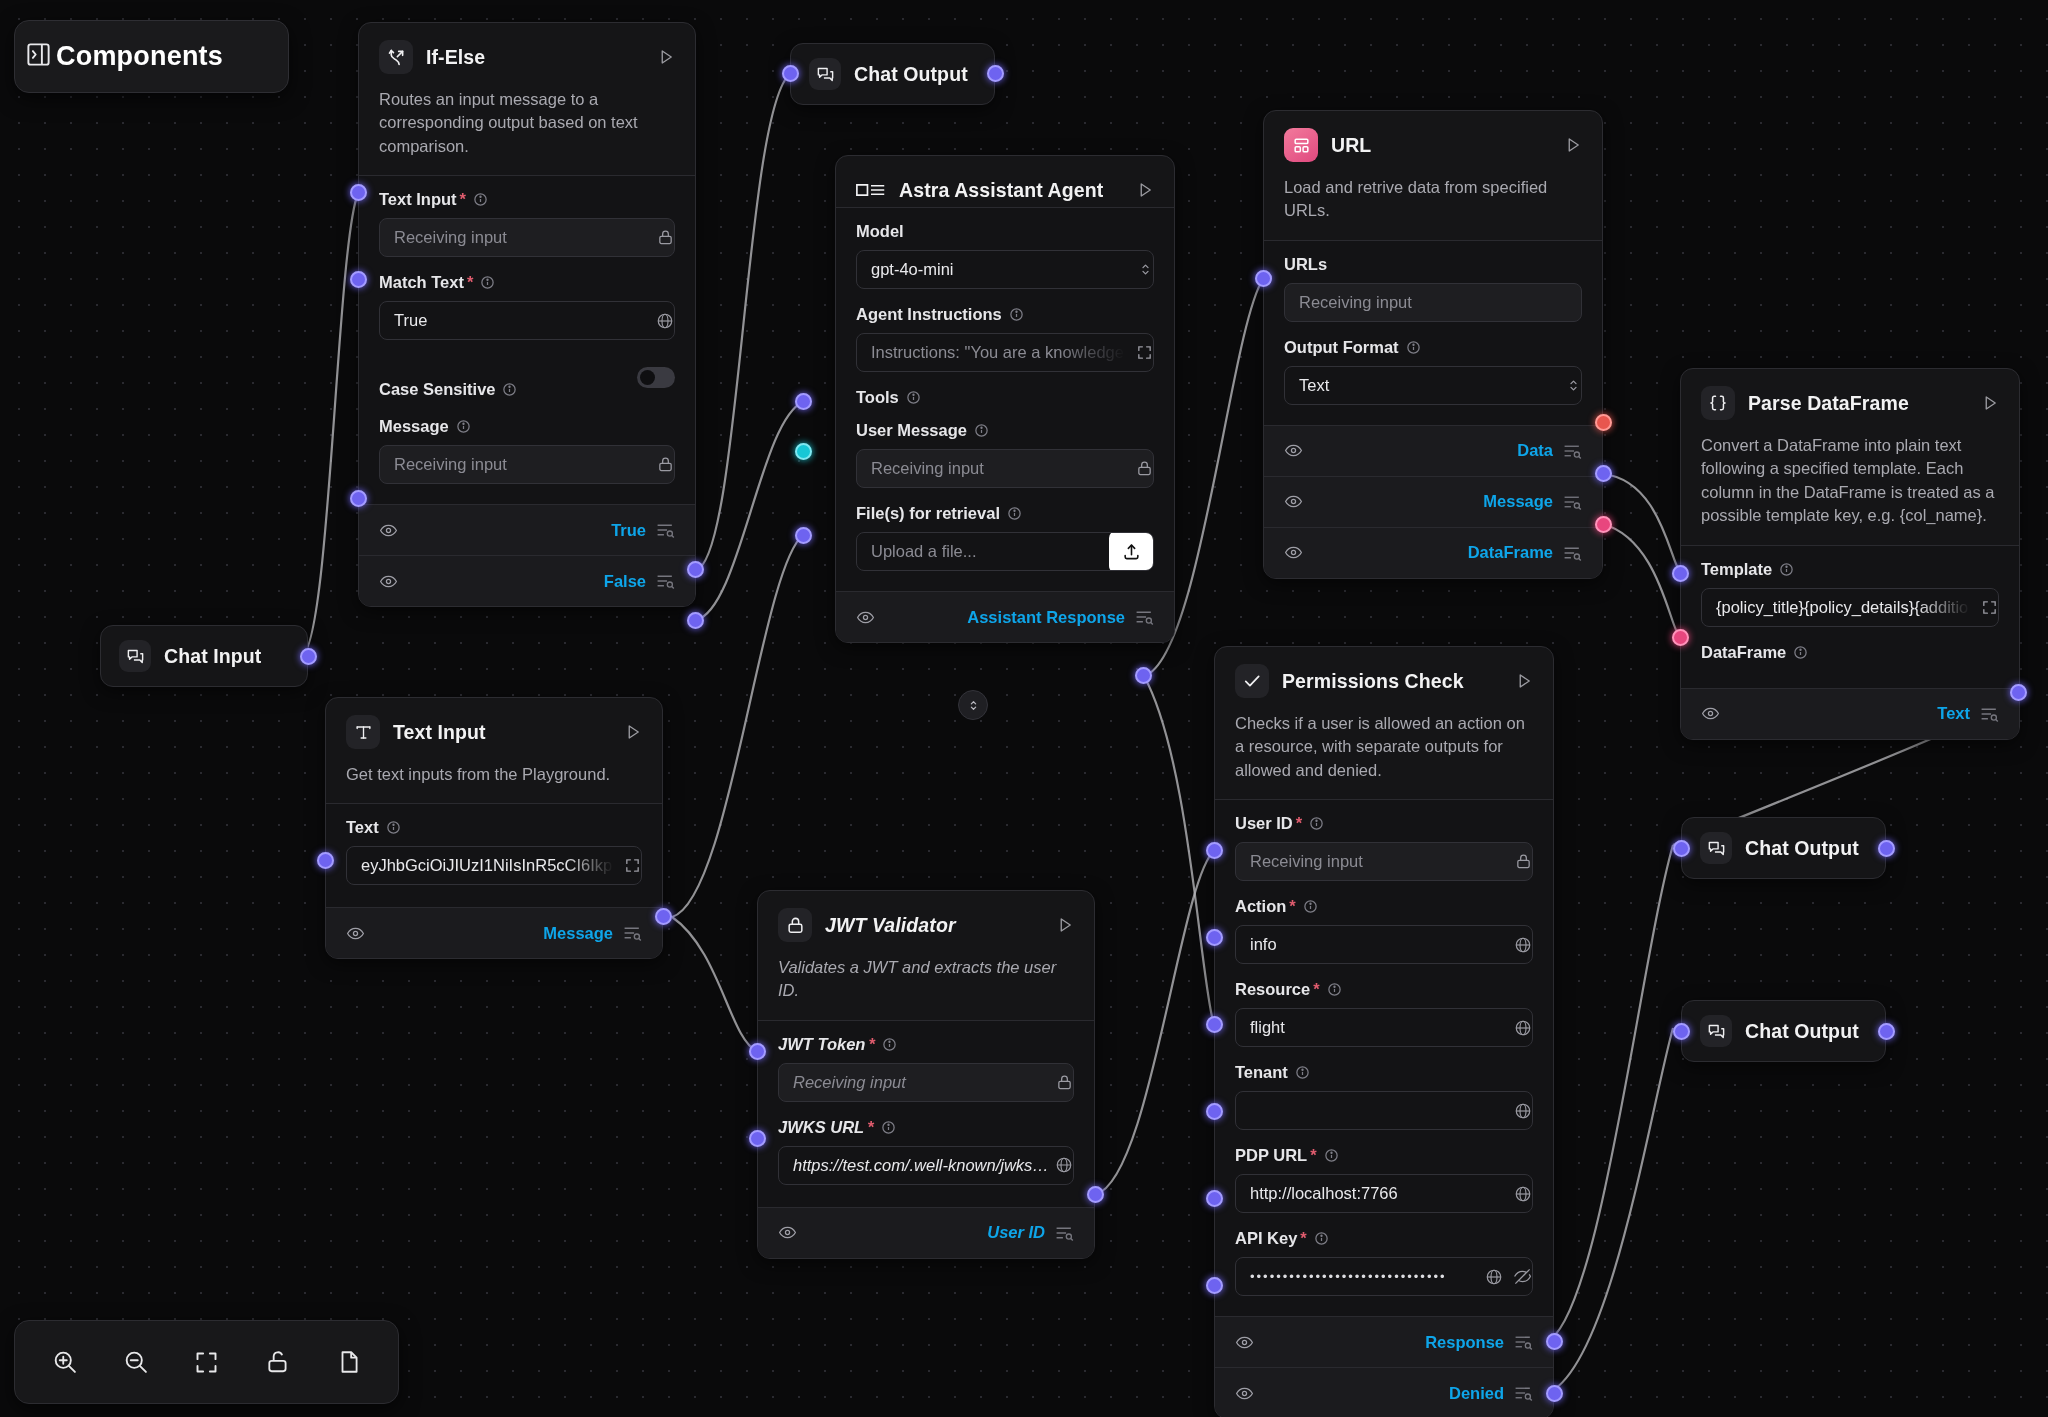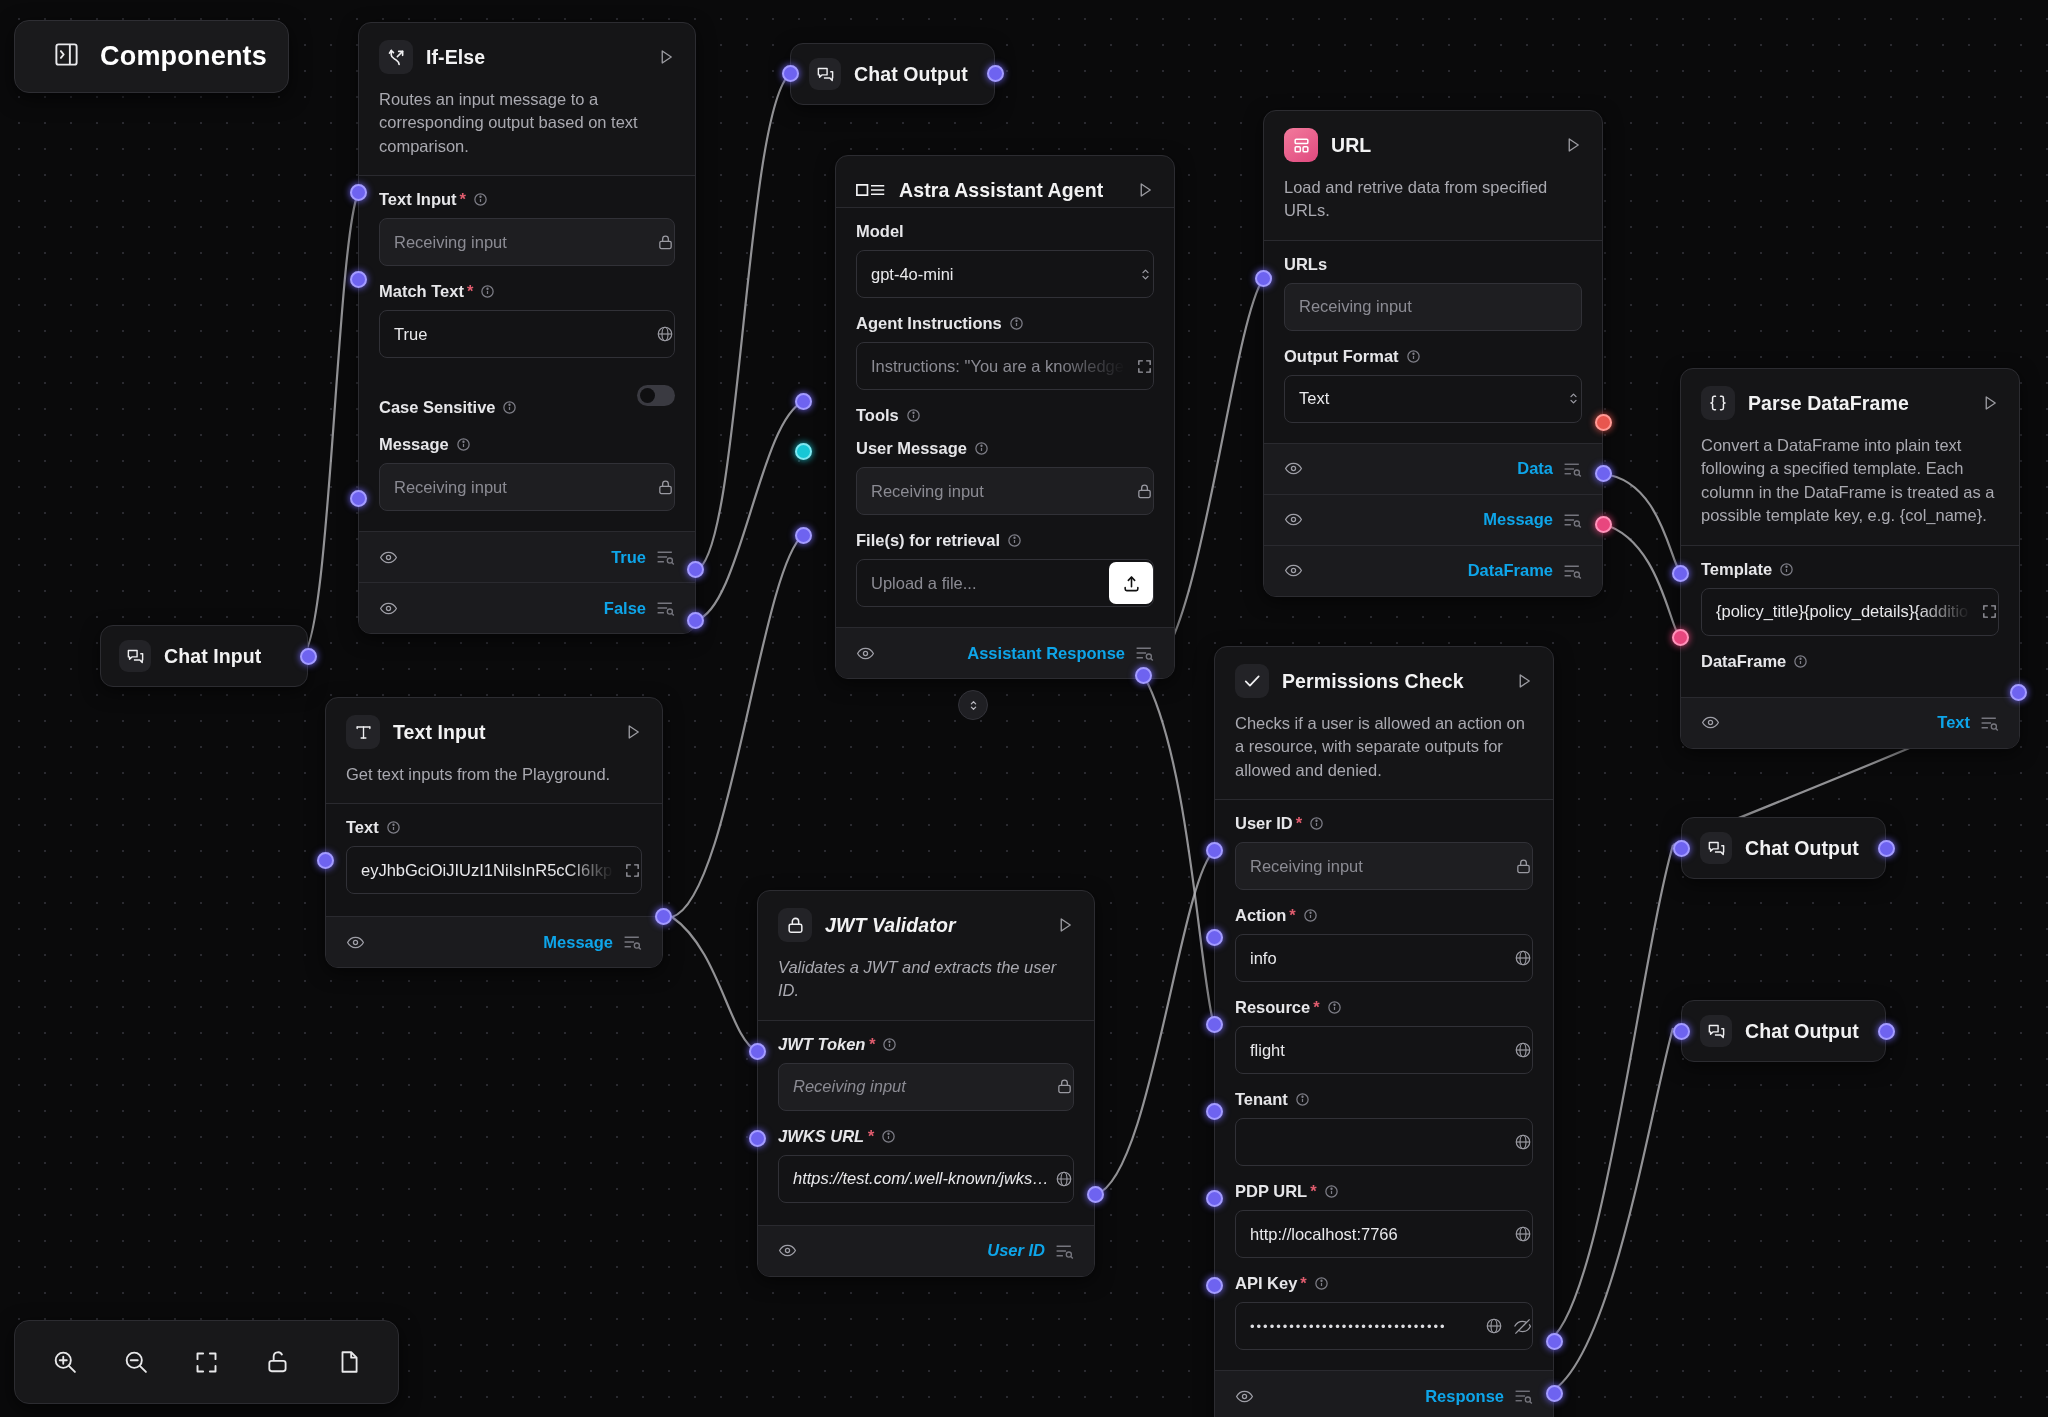--- a/index.html
+++ b/index.html
@@ -49,21 +49,21 @@
   .node-body { border-top: 1px solid #2a2a2f; padding: 14px 20px 16px 20px; background: #131315; }
   .fld { margin-bottom: 16px; }
   .fld:last-child { margin-bottom: 4px; }
   .flab {
     font-size: 16.5px; color: #e6e6e9; font-weight: 600;
     display: flex; align-items: center; gap: 3px; margin-bottom: 9px;
   }
   .req { color: #e05c6e; font-weight: 700; }
   .info { color: #7e7e87; display:flex; margin-left: 4px; }
   .inp {
-    height: 48px; border: 1px solid #313137; border-radius: 8px;
+    height: 39px; border: 1px solid #313137; border-radius: 8px;
     background: #1e1e21; display: flex; align-items: center;
     padding: 0 0 0 14px; gap: 8px;
   }
   .inp.plain { background: #131315; }
   .inp .val { font-size: 16.5px; color: #e9e9ec; flex: 1; overflow: hidden; white-space: nowrap; }
   .inp .ph { font-size: 16.5px; color: #8b8b93; flex: 1; overflow: hidden; white-space: nowrap; }
   .inp .ph.fade {
     -webkit-mask-image: linear-gradient(90deg,#000 72%,transparent 99%);
     mask-image: linear-gradient(90deg,#000 72%,transparent 99%);
   }
@@ -101,21 +101,21 @@
     position: absolute; height: 62px; border-radius: 13px;
     background: #151517; border: 1px solid #2c2c31;
     display: flex; align-items: center; padding: 0 18px; gap: 13px;
     box-shadow: 0 5px 18px rgba(0,0,0,.55);
   }
 
   
   #components-btn {
     position: absolute; left: 14px; top: 20px; width: 275px; height: 73px;
     background: #1a1a1c; border: 1px solid #2e2e33; border-radius: 15px;
-    display: flex; align-items: center; gap: 20px; padding: 0 38px;
+    display: flex; align-items: center; gap: 4px; padding: 0 10px;
     box-shadow: 0 6px 20px rgba(0,0,0,.6); z-index: 60;
   }
   #components-btn .lbl { font-size: 27px; color: #fff; font-weight: 600; letter-spacing: .2px; }
 
   
   #toolbar {
     position: absolute; left: 14px; bottom: 13px; height: 84px; width: 385px;
     background: #18181a; border: 1px solid #2c2c31; border-radius: 15px;
     display: flex; align-items: center; justify-content: space-around;
     padding: 0 14px; box-shadow: 0 6px 20px rgba(0,0,0,.6); z-index: 60;

